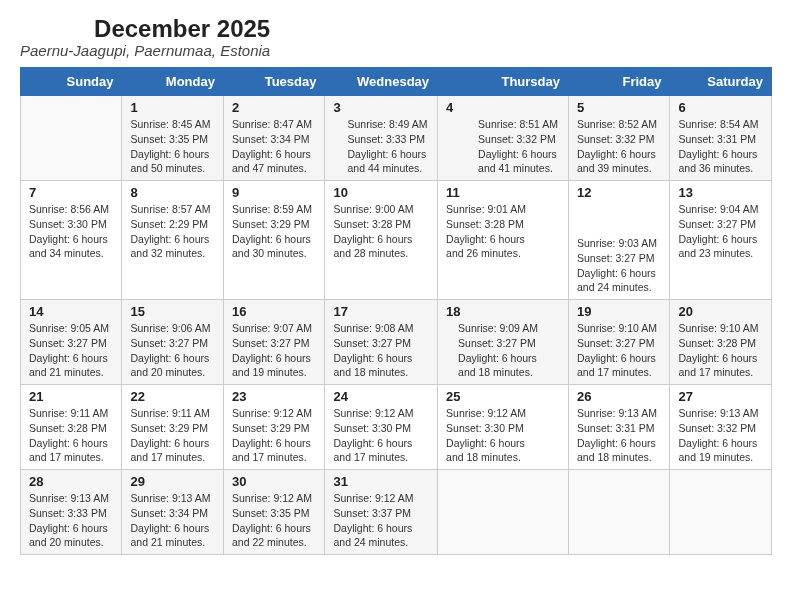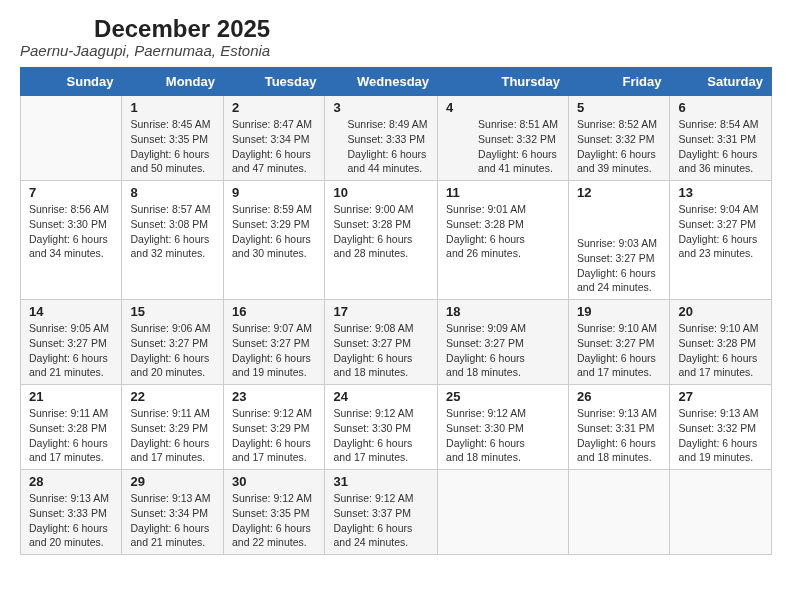--- a/index.html
+++ b/index.html
@@ -162,21 +162,21 @@
         <td>
           <span class="day-num">7</span>
           <div class="cell-info" style="white-space: pre-line;">Sunrise: 8:56 AM
 Sunset: 3:30 PM
 Daylight: 6 hours
 and 34 minutes.</div>
         </td>
         <td>
           <span class="day-num">8</span>
           <div class="cell-info" style="white-space: pre-line;">Sunrise: 8:57 AM
-Sunset: 3:08 PM
+Sunset: 2:29 PM
 Daylight: 6 hours
 and 32 minutes.</div>
         </td>
         <td>
           <span class="day-num">9</span>
           <div class="cell-info" style="white-space: pre-line;">Sunrise: 8:59 AM
 Sunset: 3:29 PM
 Daylight: 6 hours
 and 30 minutes.</div>
         </td>
@@ -233,21 +233,21 @@
         </td>
         <td>
           <span class="day-num">17</span>
           <div class="cell-info" style="white-space: pre-line;">Sunrise: 9:08 AM
 Sunset: 3:27 PM
 Daylight: 6 hours
 and 18 minutes.</div>
         </td>
         <td>
           <span class="day-num">18</span>
-          <div class="cell-info" style="white-space: pre-line;">Sunrise: 9:09 AM
+          <div class="cell-info" style="white-space: pre-line; margin-left: 12px;">Sunrise: 9:09 AM
 Sunset: 3:27 PM
 Daylight: 6 hours
 and 18 minutes.</div>
         </td>
         <td>
           <span class="day-num">19</span>
           <div class="cell-info" style="white-space: pre-line;">Sunrise: 9:10 AM
 Sunset: 3:27 PM
 Daylight: 6 hours
 and 17 minutes.</div>

